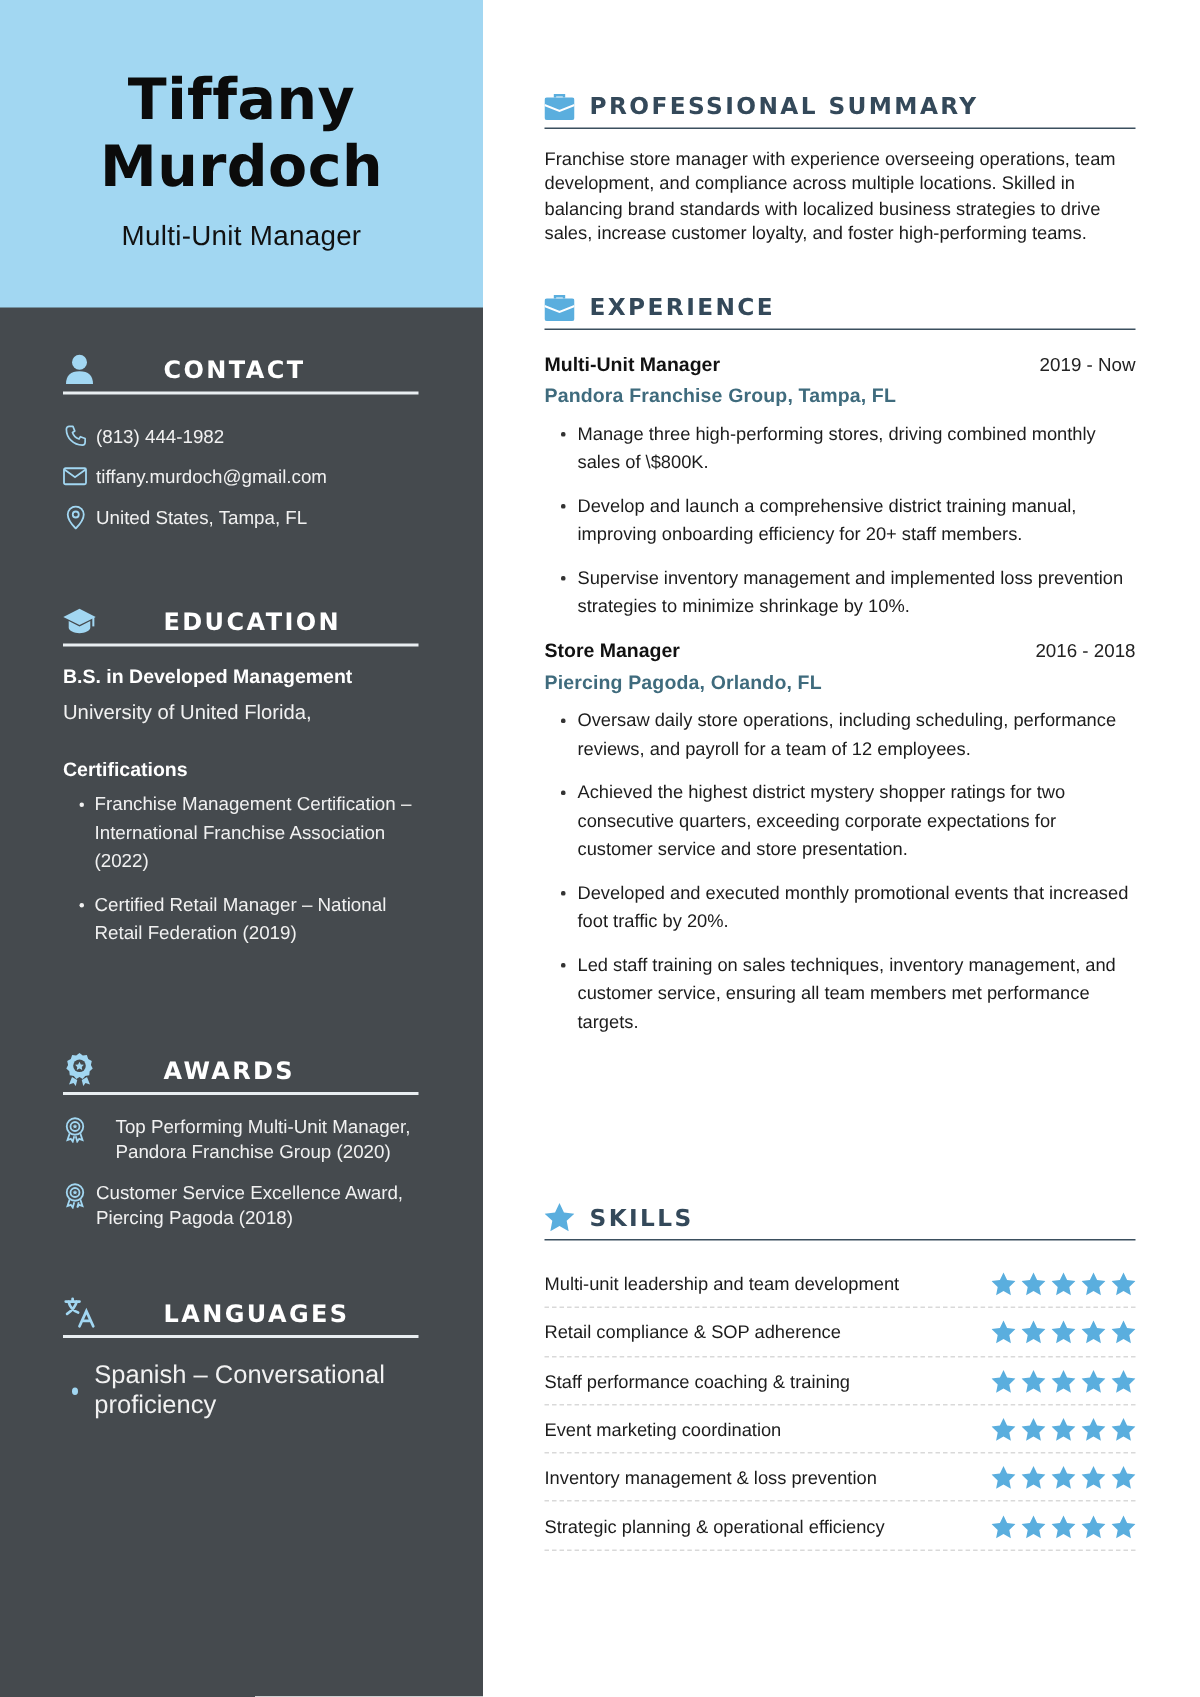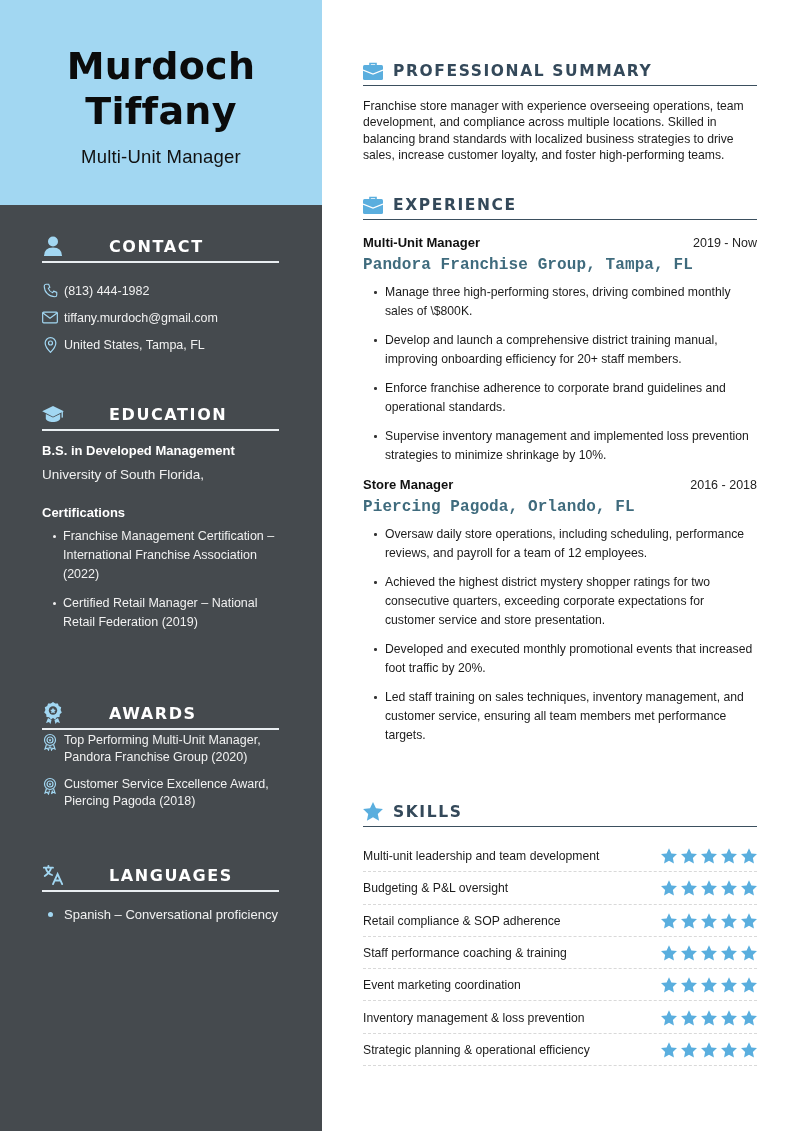--- a/index.html
+++ b/index.html
@@ -46,44 +46,44 @@
     .cert-list { list-style: none; margin-top: 7px; }
     .cert-list li {
       position: relative; padding-left: 21px; font-size: 12.5px; line-height: 19px;
       color: #f1f1f1; margin-bottom: 10px;
     }
     .cert-list li::before {
       content: ""; position: absolute; left: 11px; top: 8px; width: 3px; height: 3px;
       background: #f1f1f1; border-radius: 50%;
     }
     .award-row { display: flex; align-items: flex-start; margin-top: 11px; }
-    .award-row:first-child { margin-top: 2px; }
+    .award-row:first-child { margin-top: 13px; gap: 13px; }
     .award-row .ai { width: 16px; height: 18px; margin-right: 6px; margin-top: 1px; flex-shrink: 0; }
     .award-row .at { font-size: 12.5px; line-height: 16.5px; color: #f1f1f1; }
-    .lang-row { display: flex; align-items: center; margin-top: 15px; font-size: 13px; color: #f1f1f1; }
+    .lang-row { display: flex; align-items: center; margin-top: 15px; font-size: 17px; color: #f1f1f1; }
     .lang-row .dot { width: 5px; height: 5px; border-radius: 50%; background: #a2d7f2; margin: 0 11px 0 6px; }
 
     
     .main-section { position: absolute; left: 363px; width: 394px; }
     .m-head {
       display: flex; align-items: center; height: 30px;
       border-bottom: 1.5px solid #3b4f5e;
     }
     .m-head .ico { width: 21px; height: 20px; margin-right: 9px; display: flex; align-items: center; }
     .m-head .lbl {
       font-family: "DejaVu Sans", sans-serif; font-weight: bold; font-size: 15.5px;
       letter-spacing: 1.6px; color: #34495a;
     }
     .summary-text { margin-top: 12px; font-size: 12.2px; line-height: 16.3px; color: #1c1c1c; }
 
     .job { margin-top: 12px; }
     .job-top { display: flex; justify-content: space-between; align-items: baseline; }
     .job-role { font-weight: bold; font-size: 13px; color: #111; }
     .job-dates { font-size: 12.5px; color: #222; }
-    .job-company { margin-top: 6px; font-size: 16px; color: #3f6b7d; font-weight: bold; letter-spacing: 0.1px; font-family: Liberation Mono, monospace; }
+    .job-company { margin-top: 6px; font-size: 13px; color: #3f6b7d; font-weight: bold; letter-spacing: 0.1px; }
     .job-bullets { list-style: none; margin-top: 9px; }
     .job-bullets li {
       position: relative; padding-left: 22px; font-size: 12.2px; line-height: 19px;
       color: #1c1c1c; margin-bottom: 10px;
     }
     .job-bullets li::before {
       content: ""; position: absolute; left: 11px; top: 8px; width: 2.5px; height: 2.5px;
       background: #333; border-radius: 50%;
     }
 
@@ -95,22 +95,22 @@
     .skill-name { font-size: 12.2px; color: #1c1c1c; }
     .stars { display: flex; gap: 4px; }
     .stars svg { width: 16px; height: 16px; }
   </style>
 </head>
 <body>
 
 <aside class="sidebar">
   <div class="name-block">
     <div class="name">
+      <span>Tiffany</span>
       <span>Murdoch</span>
-      <span>Tiffany</span>
     </div>
     <div class="job-title">Multi-Unit Manager</div>
   </div>
 
   <section class="sb-section" style="top:233px;">
     <div class="sb-head">
       <span class="ico">
         <svg width="18" height="20" viewBox="0 0 18 20">
             <circle cx="9" cy="5.5" r="5" fill="#a2d7f2"></circle>
             <path d="M0 20 Q0 11.5 9 11.5 Q18 11.5 18 20 Z" fill="#a2d7f2"></path>
@@ -154,21 +154,21 @@
         <svg width="22" height="18" viewBox="0 0 24 20">
             <path d="M12 1L0 7l12 6 12-6z" fill="#a2d7f2"></path>
             <path d="M4 10v5c0 2 4 4 8 4s8-2 8-4v-5l-8 4z" fill="#a2d7f2"></path>
             <rect x="21.5" y="7" width="1.5" height="7" fill="#a2d7f2"></rect>
           </svg>
       </span>
       <span class="lbl">EDUCATION</span>
     </div>
     <div class="edu-degree">B.S. in Developed Management</div>
     <div class="edu-school">
-      <div>University of South Florida,</div>
+      <div>University of United Florida,</div>
     </div>
     <div class="cert-head">Certifications</div>
     <ul class="cert-list">
       <li>Franchise Management Certification – International Franchise Association (2022)</li>
       <li>Certified Retail Manager – National Retail Federation (2019)</li>
     </ul>
   </section>
 
   <section class="sb-section" style="top:700px;">
     <div class="sb-head">
@@ -251,21 +251,20 @@
 
     <div class="job" style="margin-top:15px;">
       <div class="job-top">
         <span class="job-role">Multi-Unit Manager</span>
         <span class="job-dates">2019 - Now</span>
       </div>
       <div class="job-company">Pandora Franchise Group, Tampa, FL</div>
       <ul class="job-bullets">
         <li>Manage three high-performing stores, driving combined monthly sales of \$800K.</li>
         <li>Develop and launch a comprehensive district training manual, improving onboarding efficiency for 20+ staff members.</li>
-        <li>Enforce franchise adherence to corporate brand guidelines and operational standards.</li>
         <li>Supervise inventory management and implemented loss prevention strategies to minimize shrinkage by 10%.</li>
       </ul>
     </div>
 
     <div class="job" style="margin-top:12px;">
       <div class="job-top">
         <span class="job-role">Store Manager</span>
         <span class="job-dates">2016 - 2018</span>
       </div>
       <div class="job-company">Piercing Pagoda, Orlando, FL</div>
@@ -302,40 +301,20 @@
             </svg>
             <svg viewBox="0 0 24 23">
               <path d="M12 0l3.6 7.6 8.4 1-6.2 5.8 1.6 8.3L12 18.6l-7.4 4.1 1.6-8.3L0 8.6l8.4-1z" fill="#5aaede"></path>
             </svg>
             <svg viewBox="0 0 24 23">
               <path d="M12 0l3.6 7.6 8.4 1-6.2 5.8 1.6 8.3L12 18.6l-7.4 4.1 1.6-8.3L0 8.6l8.4-1z" fill="#5aaede"></path>
             </svg>
           </span>
       </div>
       <div class="skill-row">
-        <span class="skill-name">Budgeting &amp; P&amp;L oversight</span>
-        <span class="stars">
-            <svg viewBox="0 0 24 23">
-              <path d="M12 0l3.6 7.6 8.4 1-6.2 5.8 1.6 8.3L12 18.6l-7.4 4.1 1.6-8.3L0 8.6l8.4-1z" fill="#5aaede"></path>
-            </svg>
-            <svg viewBox="0 0 24 23">
-              <path d="M12 0l3.6 7.6 8.4 1-6.2 5.8 1.6 8.3L12 18.6l-7.4 4.1 1.6-8.3L0 8.6l8.4-1z" fill="#5aaede"></path>
-            </svg>
-            <svg viewBox="0 0 24 23">
-              <path d="M12 0l3.6 7.6 8.4 1-6.2 5.8 1.6 8.3L12 18.6l-7.4 4.1 1.6-8.3L0 8.6l8.4-1z" fill="#5aaede"></path>
-            </svg>
-            <svg viewBox="0 0 24 23">
-              <path d="M12 0l3.6 7.6 8.4 1-6.2 5.8 1.6 8.3L12 18.6l-7.4 4.1 1.6-8.3L0 8.6l8.4-1z" fill="#5aaede"></path>
-            </svg>
-            <svg viewBox="0 0 24 23">
-              <path d="M12 0l3.6 7.6 8.4 1-6.2 5.8 1.6 8.3L12 18.6l-7.4 4.1 1.6-8.3L0 8.6l8.4-1z" fill="#5aaede"></path>
-            </svg>
-          </span>
-      </div>
-      <div class="skill-row">
         <span class="skill-name">Retail compliance &amp; SOP adherence</span>
         <span class="stars">
             <svg viewBox="0 0 24 23">
               <path d="M12 0l3.6 7.6 8.4 1-6.2 5.8 1.6 8.3L12 18.6l-7.4 4.1 1.6-8.3L0 8.6l8.4-1z" fill="#5aaede"></path>
             </svg>
             <svg viewBox="0 0 24 23">
               <path d="M12 0l3.6 7.6 8.4 1-6.2 5.8 1.6 8.3L12 18.6l-7.4 4.1 1.6-8.3L0 8.6l8.4-1z" fill="#5aaede"></path>
             </svg>
             <svg viewBox="0 0 24 23">
               <path d="M12 0l3.6 7.6 8.4 1-6.2 5.8 1.6 8.3L12 18.6l-7.4 4.1 1.6-8.3L0 8.6l8.4-1z" fill="#5aaede"></path>

